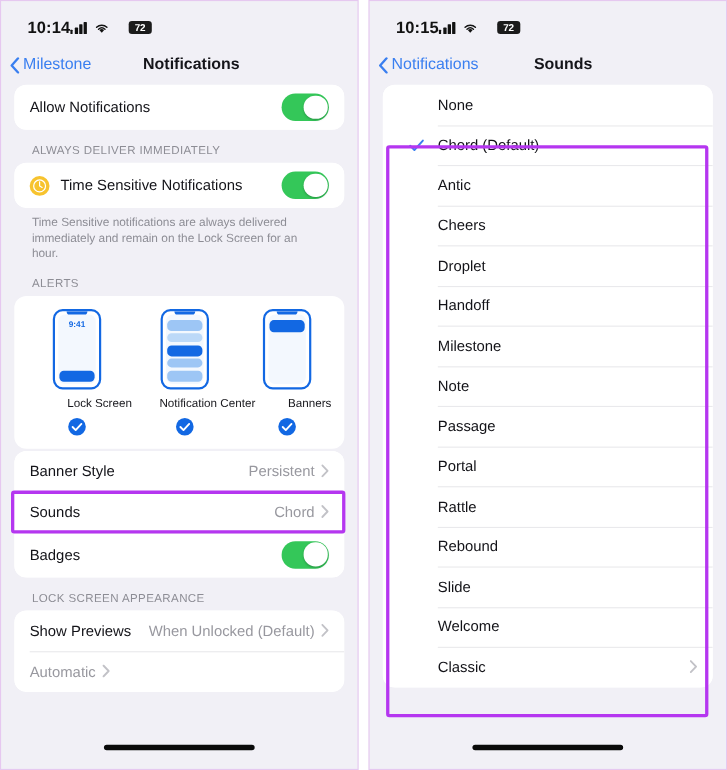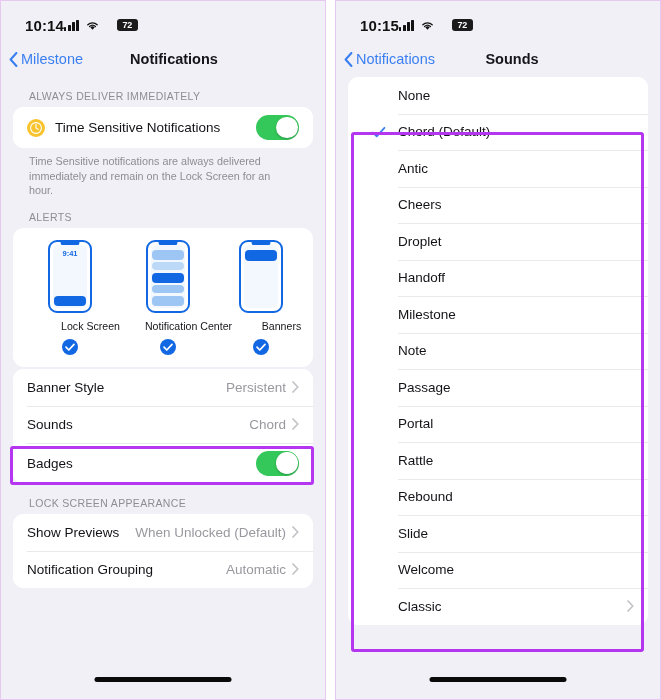--- a/index.html
+++ b/index.html
@@ -332,20 +332,28 @@
         <svg class="chev-left" viewBox="0 0 9 15">
           <path d="M7.4 1 L1.6 7.5 L7.4 14" stroke="#3a7ff0" stroke-width="2.1" fill="none" stroke-linecap="round" stroke-linejoin="round"></path>
         </svg>
         <span>Milestone</span>
       </div>
       <div class="nav-title">Notifications</div>
     </div>
 
     <div class="content">
 
+      <div class="group">
+        <div class="row" style="min-height:41px">
+          <div class="row-label">Allow Notifications</div>
+          <div class="toggle">
+              <span class="knob"></span>
+            </div>
+        </div>
+      </div>
 
       <div class="section-header">ALWAYS DELIVER IMMEDIATELY</div>
 
       <div class="group">
         <div class="row" style="min-height:41px">
           <span class="ts-icon">
             <svg viewBox="0 0 18 18" width="18" height="18">
               <circle cx="9" cy="9" r="5.4" fill="none" stroke="#ffffff" stroke-width="1.1"></circle>
               <path d="M9 5.4 V9 L11.3 10.4" stroke="#ffffff" stroke-width="1.1" fill="none" stroke-linecap="round"></path>
             </svg>
@@ -439,21 +447,20 @@
 
       <div class="group">
         <div class="row">
           <div class="row-label">Show Previews</div>
           <div class="row-value">When Unlocked (Default)</div>
           <svg class="chev-right" viewBox="0 0 7 12">
               <path d="M1 1 L5.8 6 L1 11" stroke="#c2c2c7" stroke-width="1.7" fill="none" stroke-linecap="round" stroke-linejoin="round"></path>
             </svg>
         </div>
         <div class="row">
-          <div class="row-label">Notification Grouping</div>
           <div class="row-value">Automatic</div>
           <svg class="chev-right" viewBox="0 0 7 12">
               <path d="M1 1 L5.8 6 L1 11" stroke="#c2c2c7" stroke-width="1.7" fill="none" stroke-linecap="round" stroke-linejoin="round"></path>
             </svg>
         </div>
       </div>
 
     </div>
 
     <div class="hl" style="left:9px; top:445px; width:304px; height:39px;"></div>

